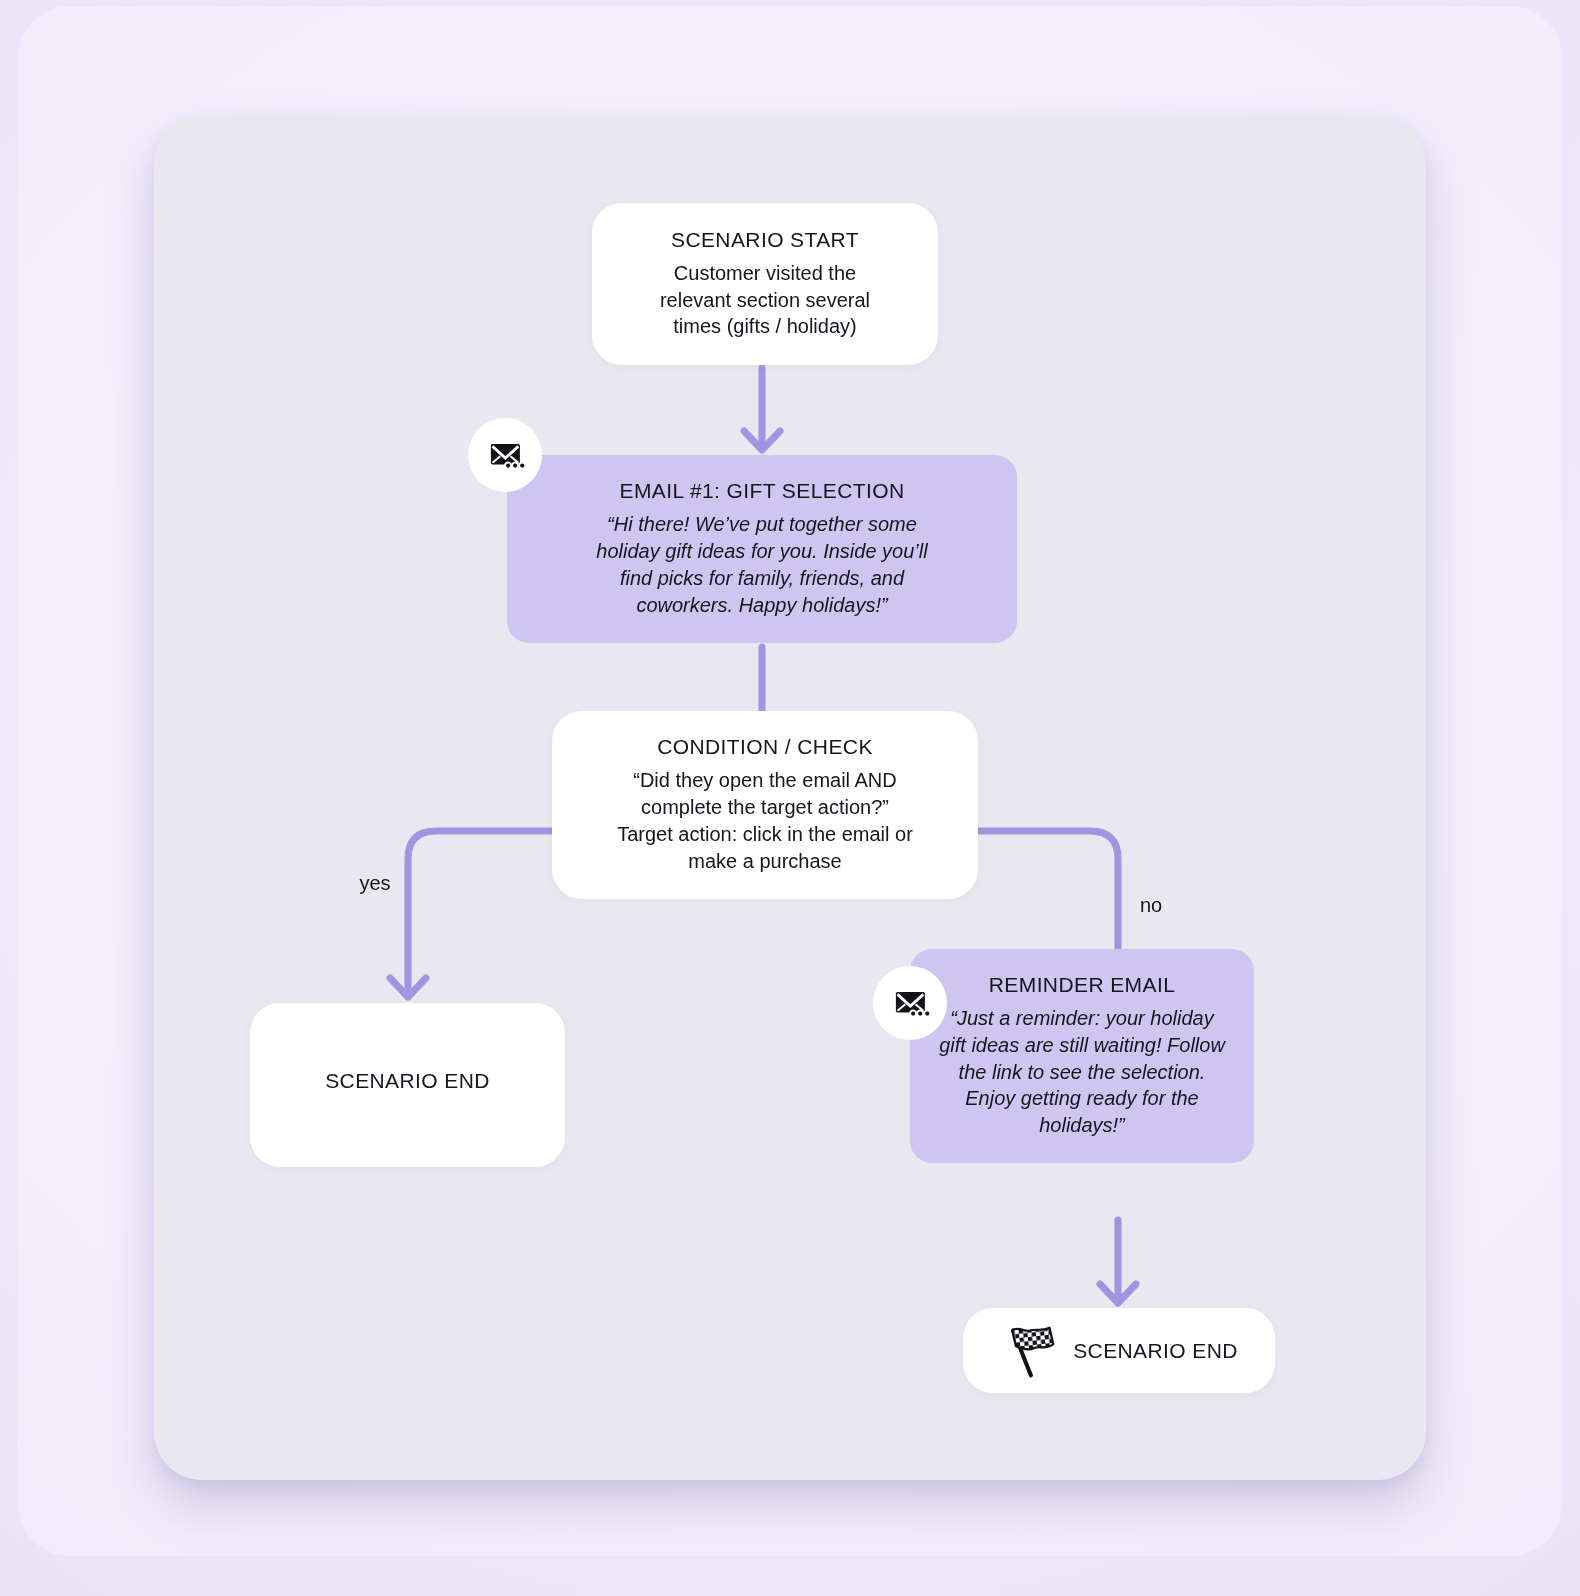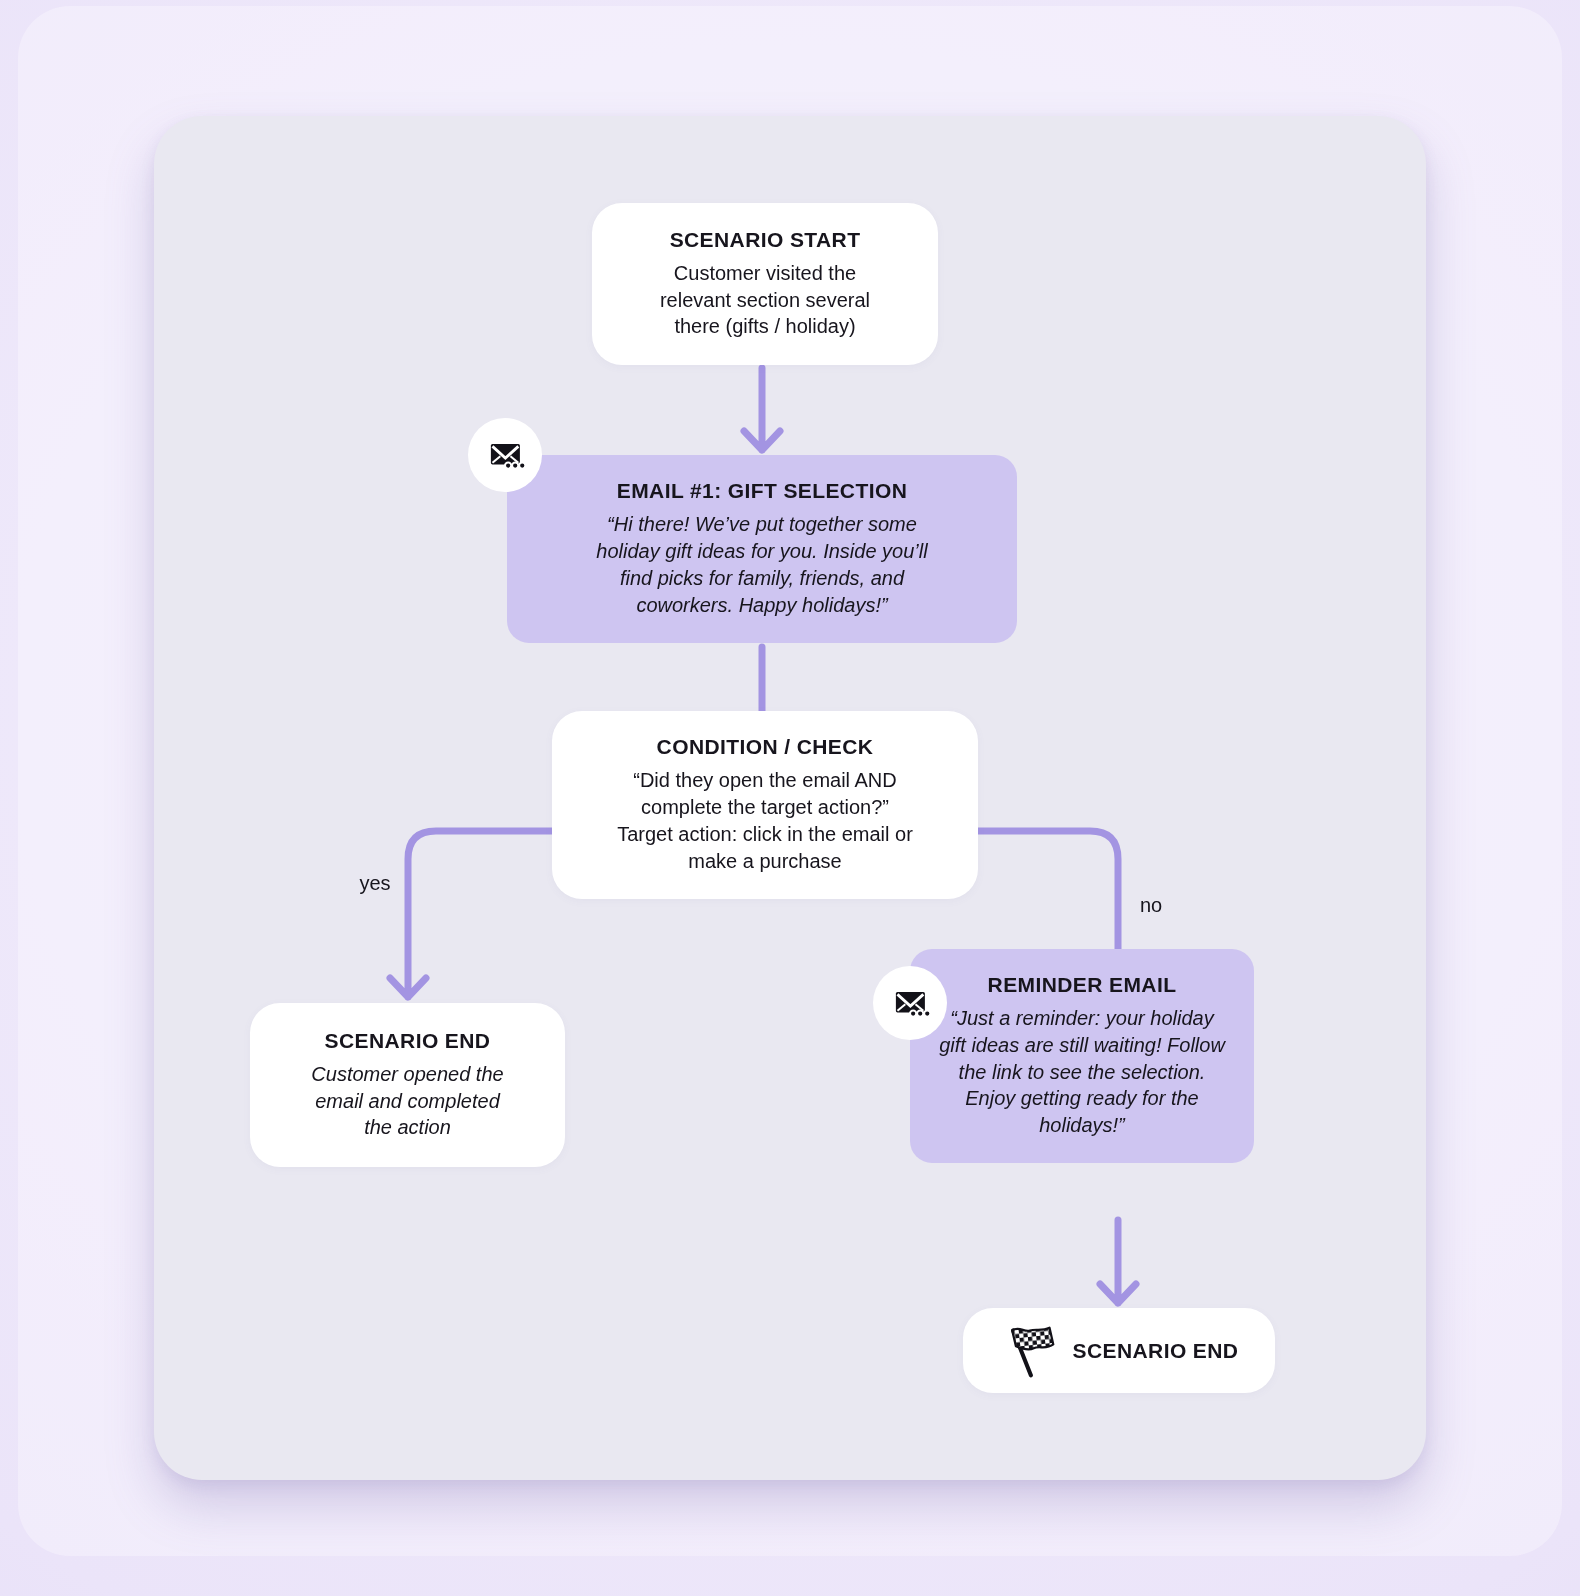--- a/index.html
+++ b/index.html
@@ -20,21 +20,21 @@
     box-shadow:0 26px 48px rgba(124,110,175,0.28), 0 6px 14px rgba(124,110,175,0.12);
   }
   svg.connectors{position:absolute;left:0;top:0;z-index:1;}
   .node{
     position:absolute;z-index:2;box-sizing:border-box;
     display:flex;flex-direction:column;justify-content:center;align-items:center;
     text-align:center;padding:18px 20px;
   }
   .node.white{background:var(--node-white,#ffffff);border-radius:30px;box-shadow:0 2px 8px rgba(100,90,150,0.05);}
   .node.purple{background:var(--node-purple,#cec5f1);border-radius:22px;}
-  .node-title{font-weight:bold;font-size:21px;letter-spacing:0.4px;margin-bottom:8px;}
+  .node-title{font-weight:normal;font-size:21px;letter-spacing:0.4px;margin-bottom:8px;}
   .node-body{font-size:20px;line-height:1.34;white-space:pre-line;}
   .italic .node-body{font-style:italic;}
   .pill{flex-direction:row;gap:15px;border-radius:44px;padding:10px 24px;}
   .pill .node-title{margin-bottom:0;}
   .icon-circle{
     position:absolute;z-index:3;width:74px;height:74px;border-radius:50%;
     background:#ffffff;display:flex;align-items:center;justify-content:center;
   }
   .branch-label{position:absolute;z-index:2;font-size:20px;width:70px;text-align:center;}
 </style>
@@ -51,21 +51,21 @@
     <path d="M552,831 H436 Q408,831 408,859 V997 M390,978 L408,997 L426,978"></path>
     <path d="M978,831 H1090 Q1118,831 1118,859 V998 M1100,979 L1118,998 L1136,979"></path>
     <path d="M1118,1220 V1303 M1100,1284 L1118,1303 L1136,1284"></path>
   </g>
 </svg>
 
 <div class="node white" style="left:592px;top:203px;width:346px;height:162px;">
   <div class="node-title">SCENARIO START</div>
   <div class="node-body">Customer visited the
 relevant section several
-there (gifts / holiday)</div>
+times (gifts / holiday)</div>
 </div>
 
 <div class="node purple italic" style="left:507px;top:455px;width:510px;height:188px;">
   <div class="node-title">EMAIL #1: GIFT SELECTION</div>
   <div class="node-body">“Hi there! We’ve put together some
 holiday gift ideas for you. Inside you’ll
 find picks for family, friends, and
 coworkers. Happy holidays!”</div>
 </div>
 <div class="icon-circle" style="left:468px;top:418px;">
@@ -86,23 +86,20 @@
 complete the target action?”
 Target action: click in the email or
 make a purchase</div>
 </div>
 
 <div class="branch-label" style="left:340px;top:872px;">yes</div>
 <div class="branch-label" style="left:1116px;top:894px;">no</div>
 
 <div class="node white italic" style="left:250px;top:1003px;width:315px;height:164px;">
   <div class="node-title">SCENARIO END</div>
-  <div class="node-body">Customer opened the
-email and completed
-the action</div>
 </div>
 
 <div class="node purple italic" style="left:910px;top:949px;width:344px;height:214px;">
   <div class="node-title">REMINDER EMAIL</div>
   <div class="node-body">“Just a reminder: your holiday
 gift ideas are still waiting! Follow
 the link to see the selection.
 Enjoy getting ready for the
 holidays!”</div>
 </div>

